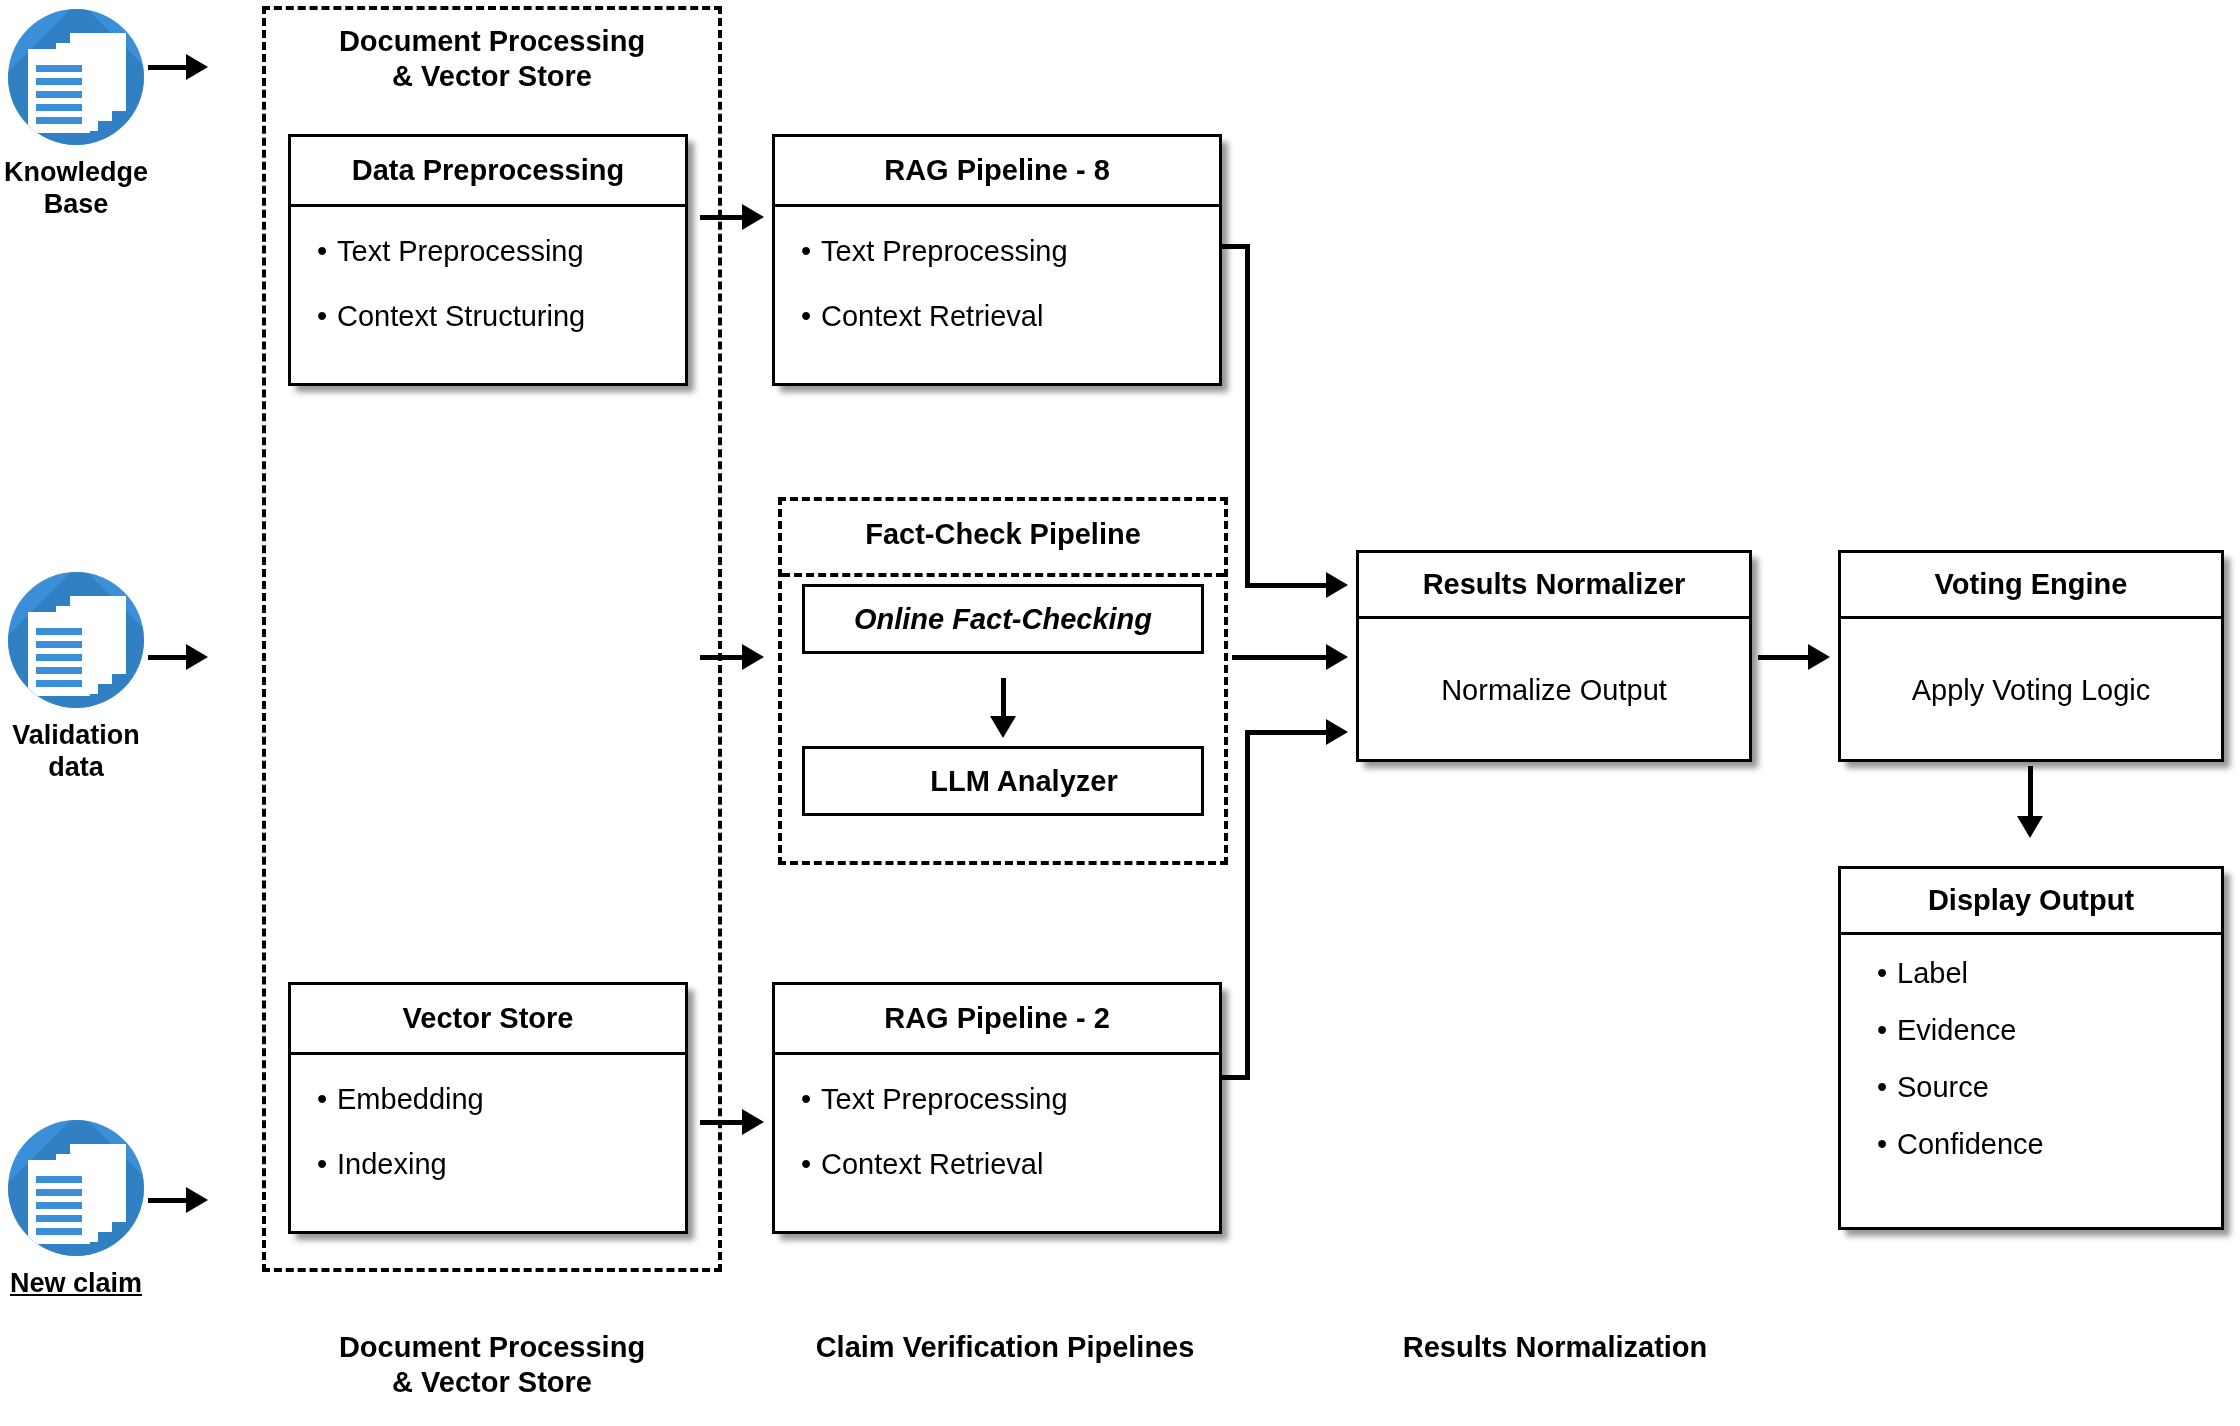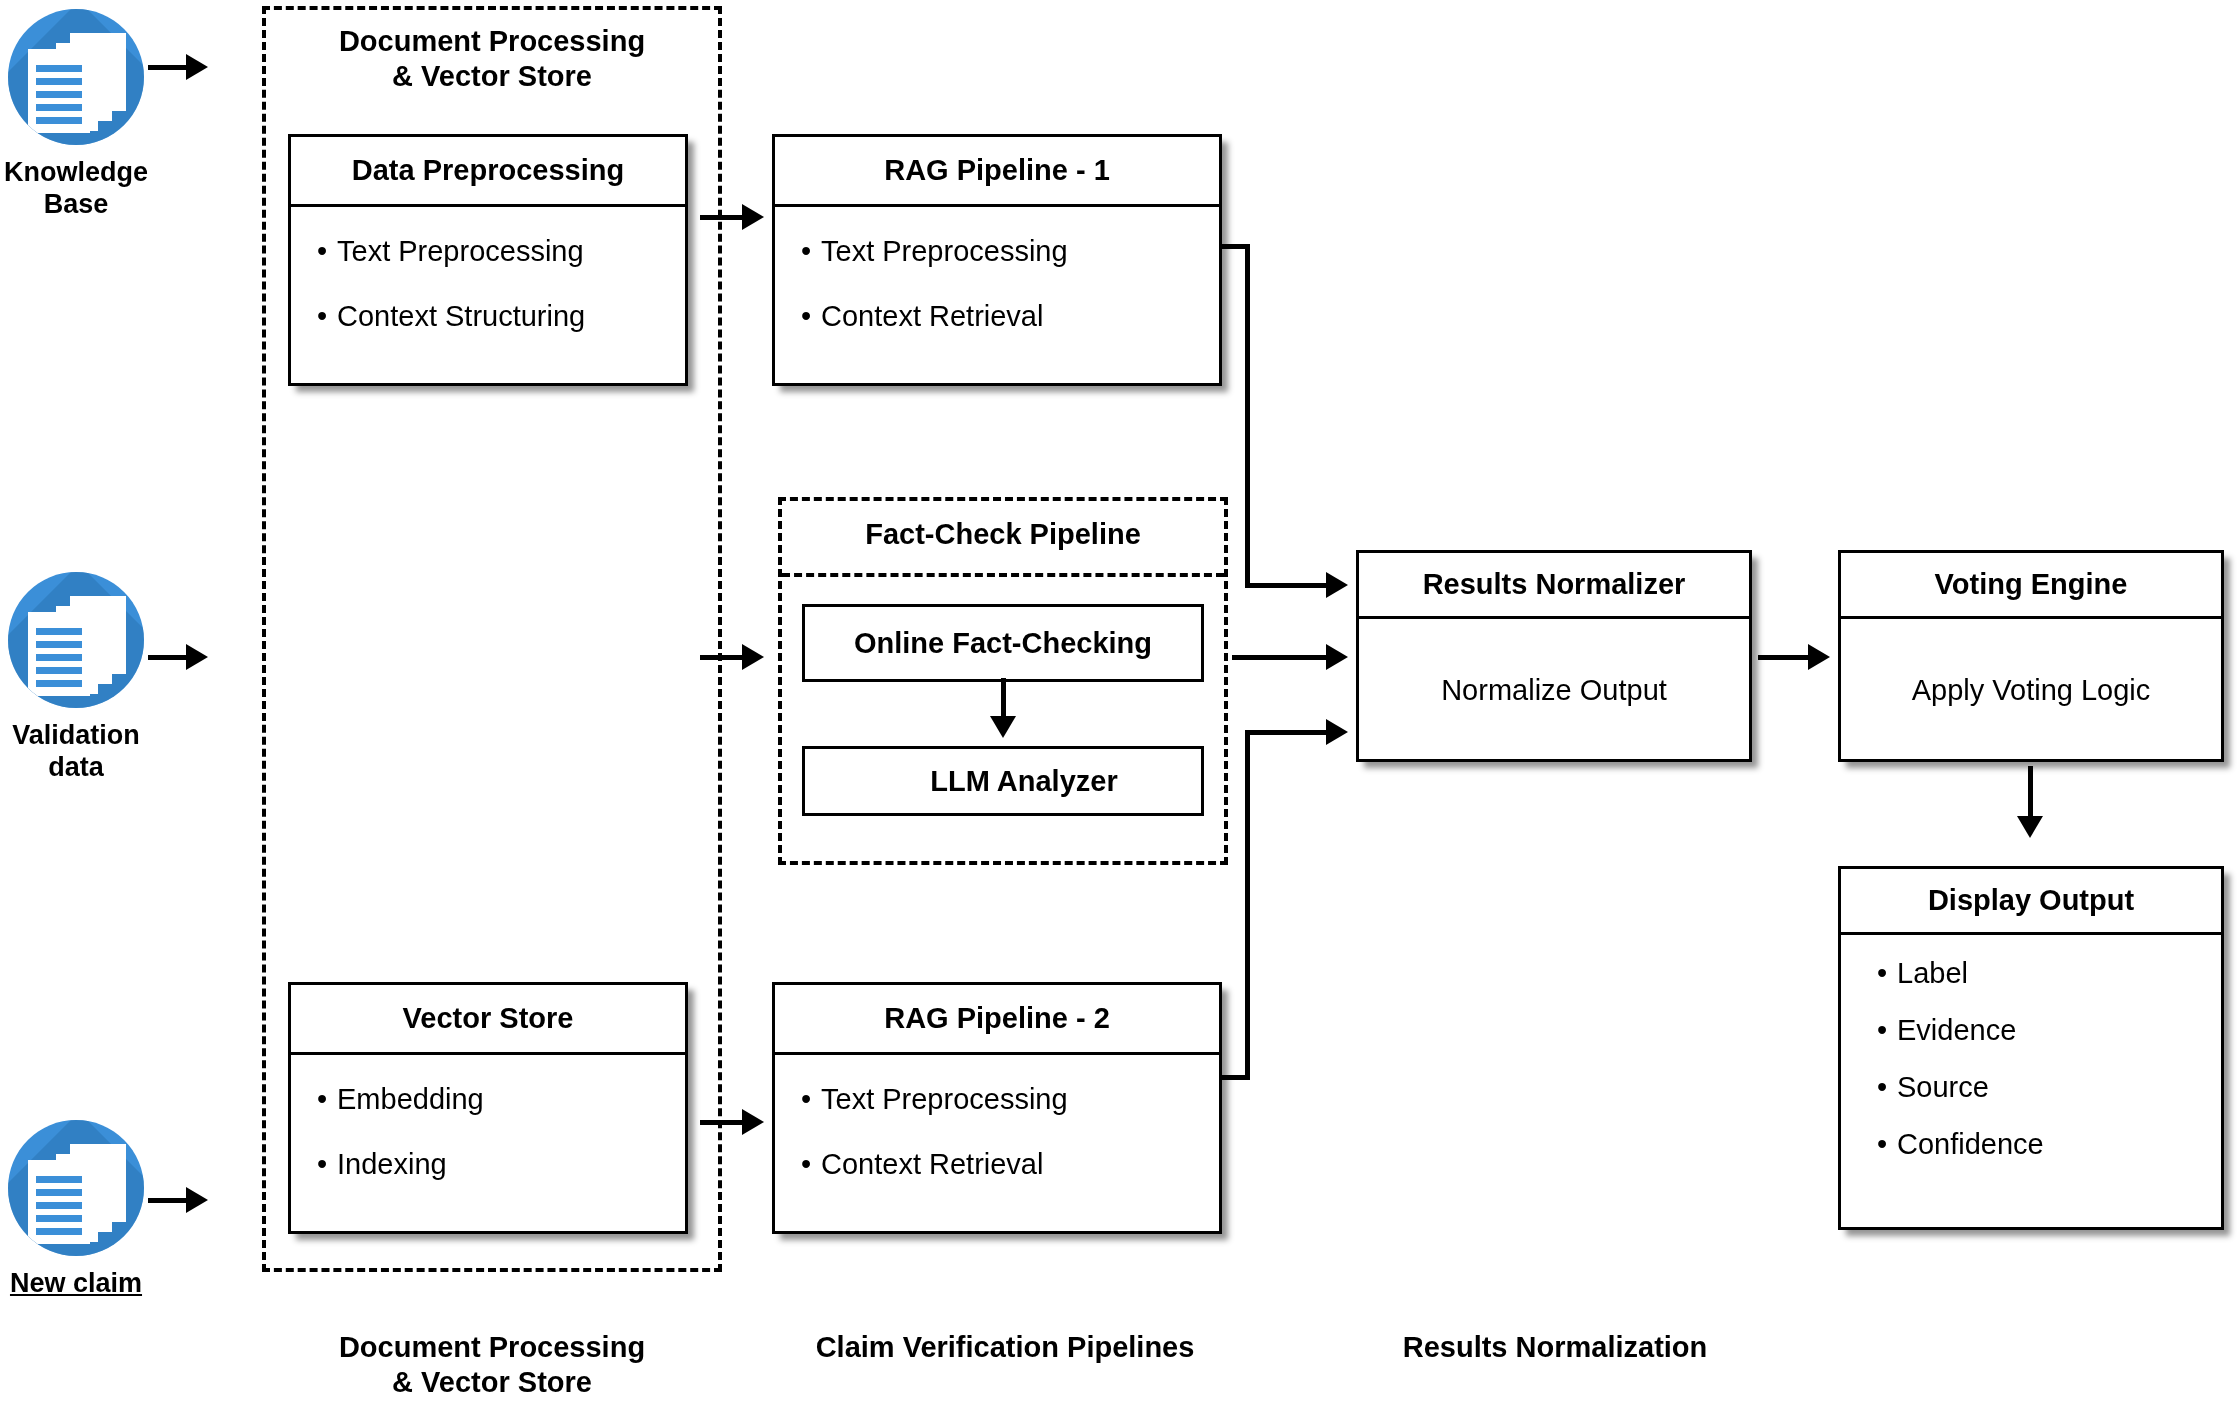--- a/index.html
+++ b/index.html
@@ -171,21 +171,21 @@
         <span>Embedding</span>
       </div>
       <div class="bullet">
         <span class="dot">•</span>
         <span>Indexing</span>
       </div>
     </div>
   </div>
 
   <div class="node" style="left:772px;top:134px;width:450px;height:252px;">
-    <div class="hdr" style="height:70px;">RAG Pipeline - 1</div>
+    <div class="hdr" style="height:70px;">RAG Pipeline - 8</div>
     <div class="body" style="padding-top:30px;">
       <div class="bullet" style="margin-bottom:36px;">
         <span class="dot">•</span>
         <span>Text Preprocessing</span>
       </div>
       <div class="bullet">
         <span class="dot">•</span>
         <span>Context Retrieval</span>
       </div>
     </div>
@@ -210,21 +210,21 @@
   <div class="arrowR" style="left:742px;top:1109px;"></div>
 
   <div class="dashgroup" style="left:778px;top:497px;width:450px;height:368px;">
     <div class="dashgroup-title" style="top:16px;">Fact-Check Pipeline</div>
     <div class="dashdiv" style="top:72px;"></div>
   </div>
 
   <div class="hline" style="left:700px;top:655px;width:46px;"></div>
   <div class="arrowR" style="left:742px;top:644px;"></div>
 
-  <div class="plain" style="left:802px;top:604px;width:402px;height:78px;">
+  <div class="plain" style="left:802px;top:584px;width:402px;height:70px;font-style:italic;">
     <span>Online Fact-Checking</span>
   </div>
   <div class="vline" style="left:1001px;top:678px;height:44px;"></div>
   <div class="arrowD" style="left:990px;top:716px;"></div>
   <div class="plain" style="left:802px;top:746px;width:402px;height:70px;padding-left:42px;">
     <span>LLM Analyzer</span>
   </div>
 
   <div class="node" style="left:1356px;top:550px;width:396px;height:212px;">
     <div class="hdr" style="height:66px;">Results Normalizer</div>

